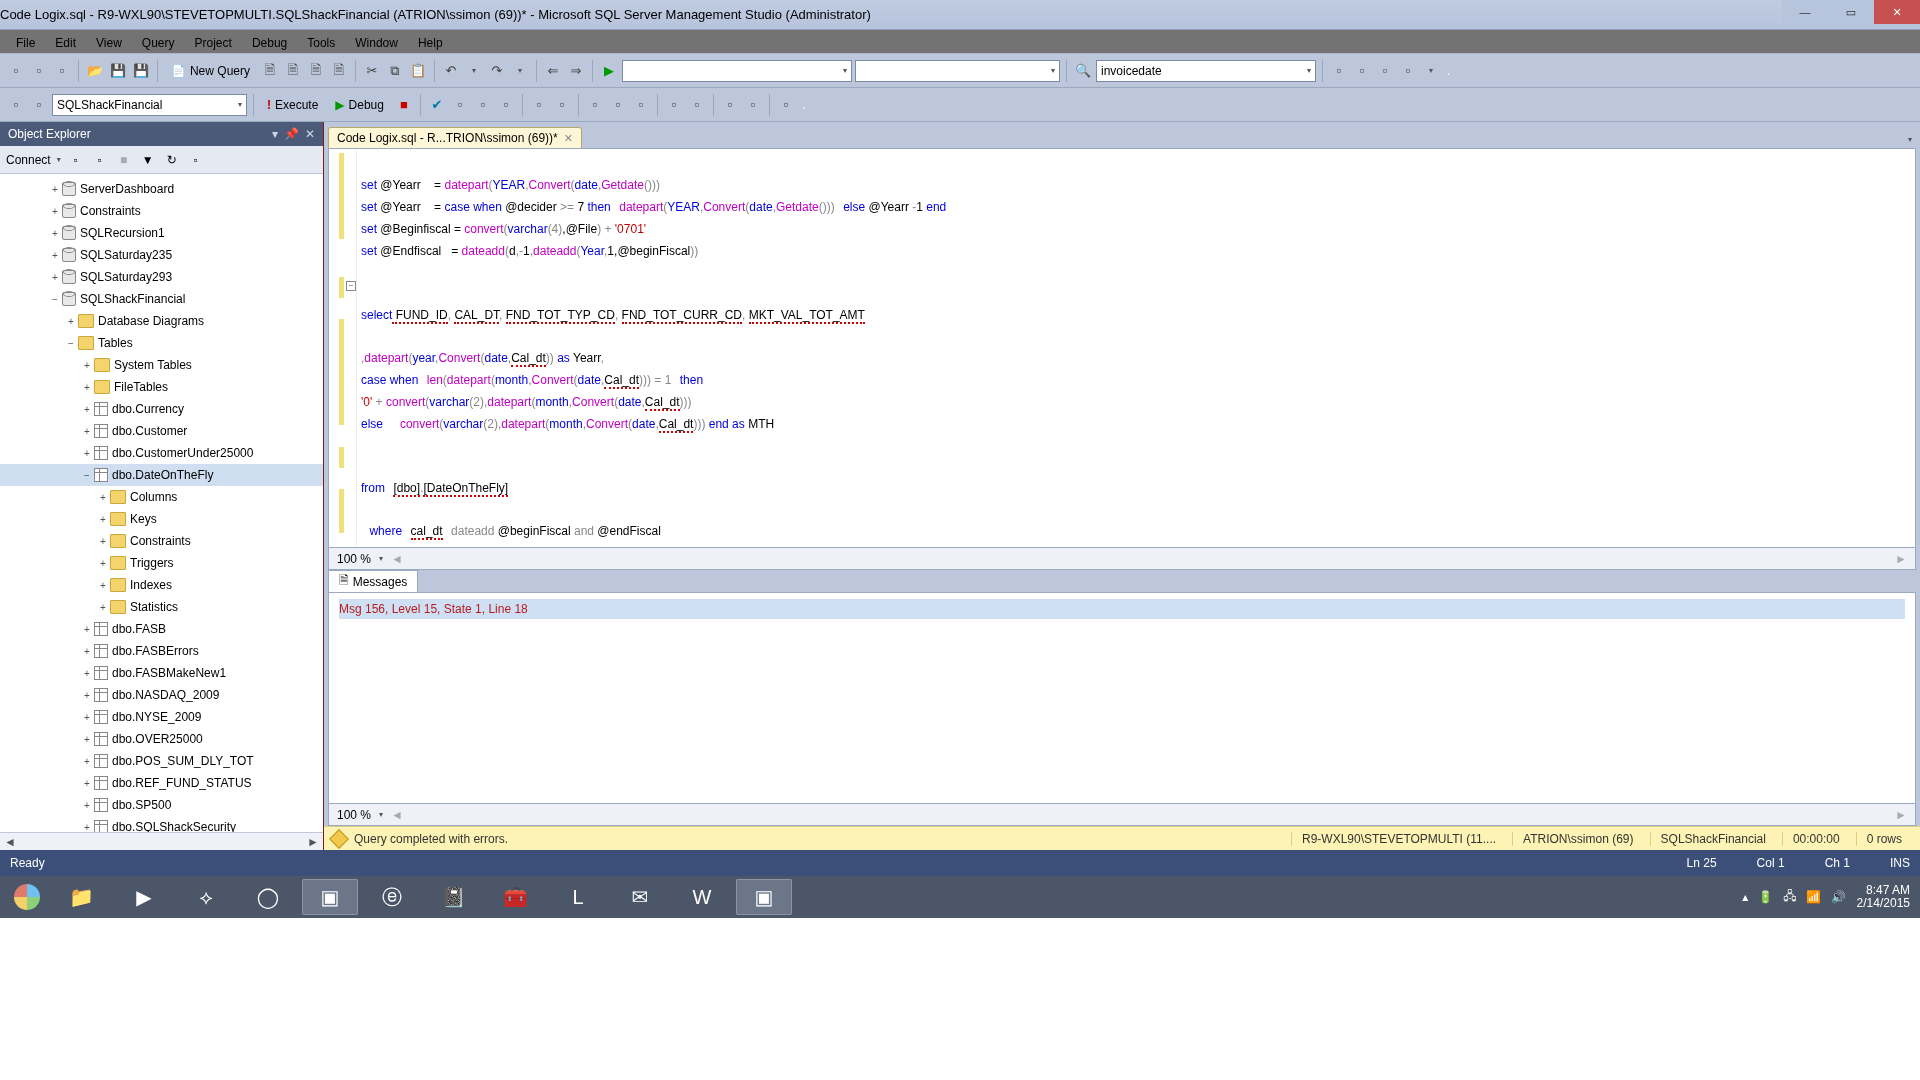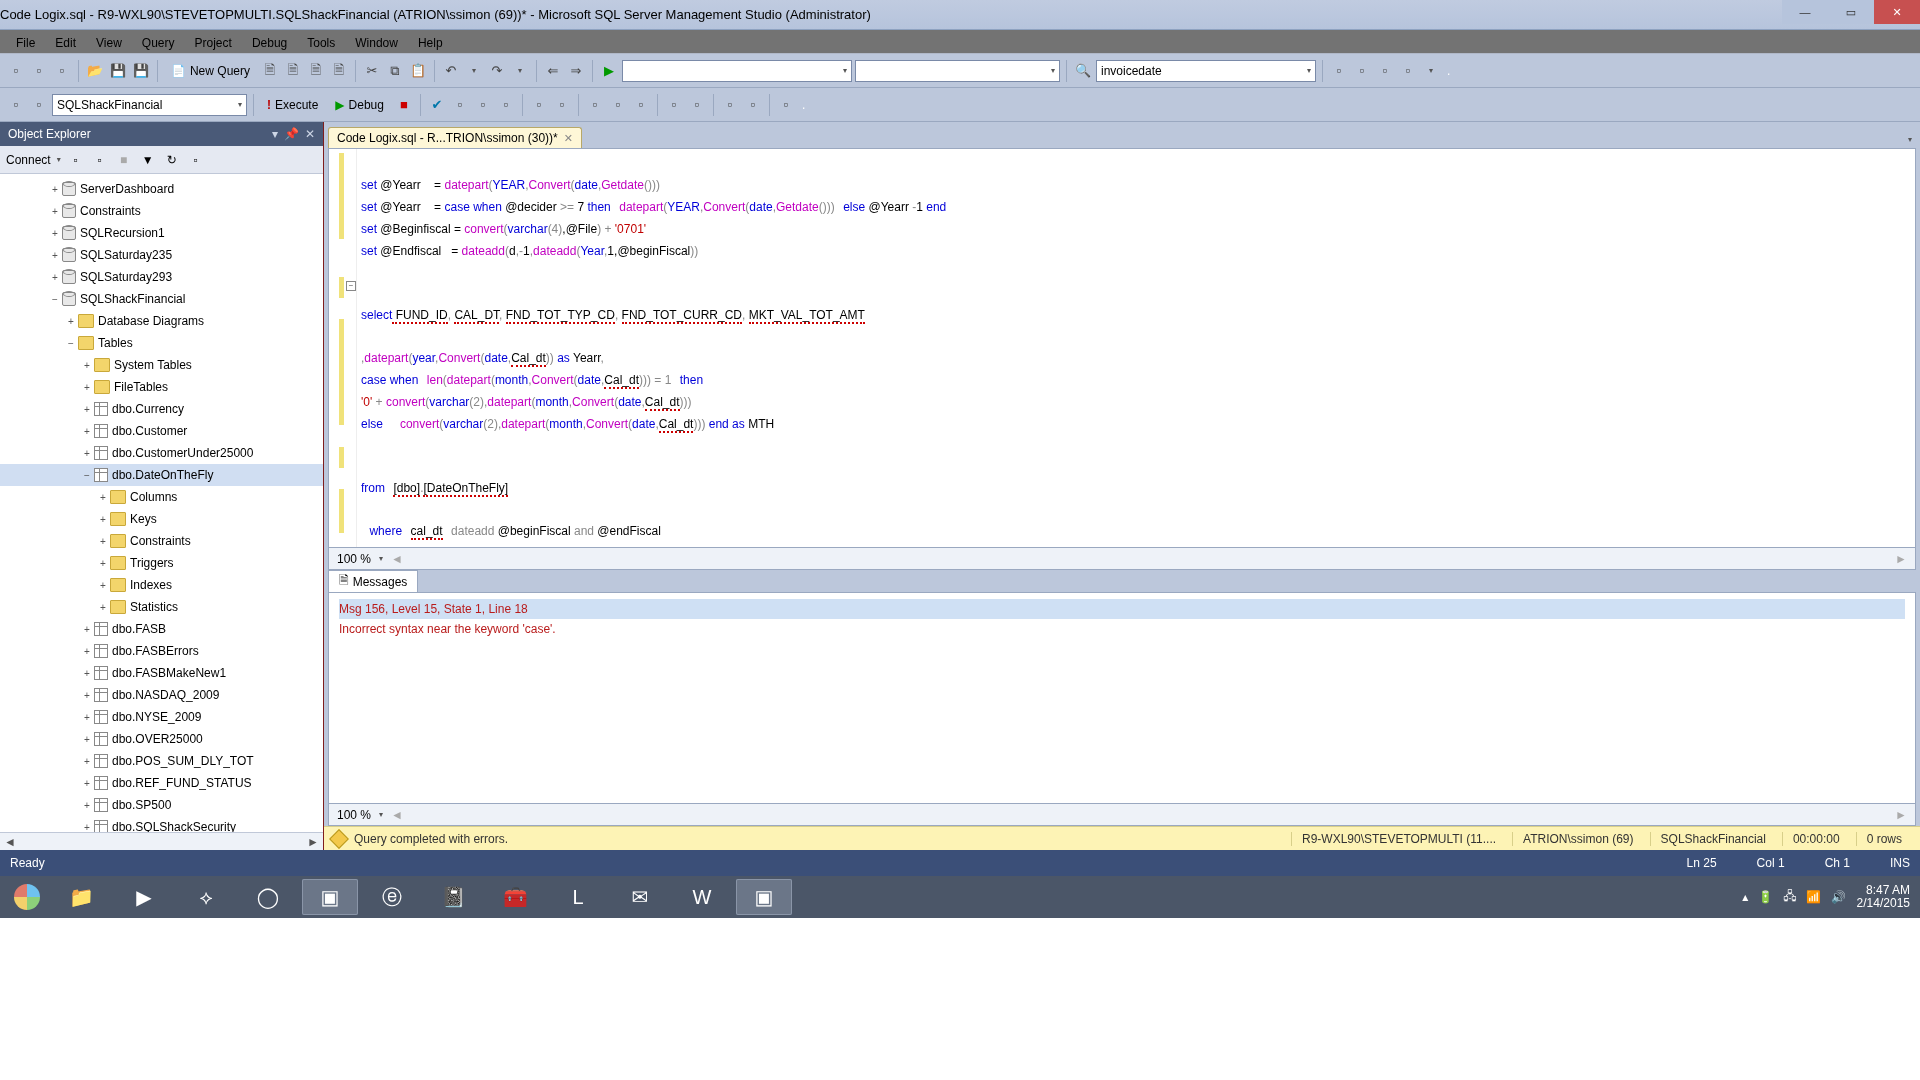--- a/index.html
+++ b/index.html
@@ -412,21 +412,21 @@
     <div style="height:18px;background:#eef2f8;border-top:1px solid #c0c8d8;display:flex;align-items:center;justify-content:space-between;padding:0 4px;font-size:10px;color:#555">
       <span>◄</span>
       <span style="flex:1"></span>
       <span>►</span>
     </div>
   </div>
 
   <div class="editor-area">
     <div class="tabstrip">
       <div class="tab">
-        <span>Code Logix.sql - R...TRION\ssimon (30))*</span>
+        <span>Code Logix.sql - R...TRION\ssimon (69))*</span>
         <span class="x">✕</span>
       </div>
       <div style="flex:1"></div>
       <span class="dd" style="padding:4px">▾</span>
     </div>
 
     <div class="code-pane">
       <div class="gutter">
         <div class="ymark" style="top:4px;height:86px"></div>
         <div class="ymark" style="top:128px;height:21px"></div>
@@ -467,21 +467,20 @@
 
     <div class="msg-tab">
       <div class="t">
         <span>🗎</span>
         <span>Messages</span>
       </div>
     </div>
 
     <div class="messages">
       <div class="err hl">Msg 156, Level 15, State 1, Line 18</div>
-      <div class="err">Incorrect syntax near the keyword 'case'.</div>
     </div>
 
     <div class="zoom2">
       <span>100 %</span>
       <span class="dd">▾</span>
       <span style="color:#aaa">◄</span>
       <span style="flex:1"></span>
       <span style="color:#aaa">►</span>
     </div>
 

